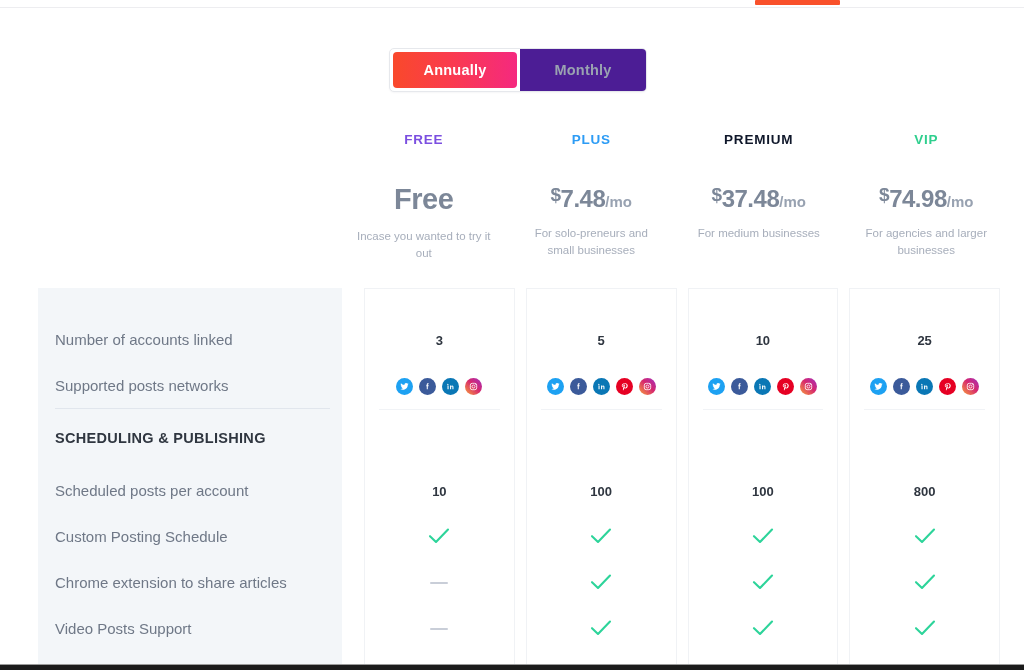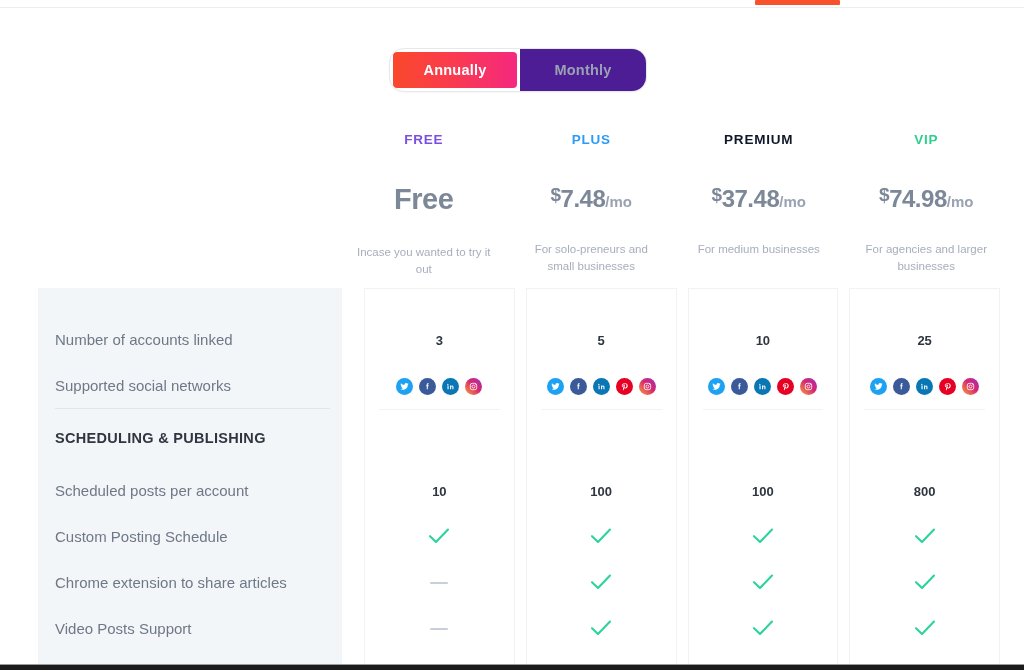--- a/index.html
+++ b/index.html
@@ -15,41 +15,41 @@
   .topbar { position:absolute; top:0; left:0; width:1024px; height:9px; background:#fff; }
   .topbar .rule { position:absolute; top:7px; left:0; width:1024px; height:1px; background:#ededf0; }
   .tab-indicator { position:absolute; top:0px; left:755px; width:85px; height:5px; background:#f9512b; border-radius:1px; }
 
   
   .window-edge { position:absolute; bottom:0; left:0; width:1024px; height:5px; background:#1b1b1b; }
   .window-edge-2 { position:absolute; bottom:5px; left:0; width:1024px; height:1px; background:#9b9b9b; }
 
   
   .toggle-wrap { position:absolute; top:48px; left:389px; width:258px; height:44px;
-    border:1px solid #e6e8ec; border-radius:15px; background:#fff; display:flex;
+    border:1px solid #e6e8ec; border-radius:5px; background:#fff; display:flex;
     box-shadow:0 1px 2px rgba(20,30,60,0.04); overflow:hidden; }
   .toggle-opt { flex:1; display:flex; align-items:center; justify-content:center;
     font-size:14.5px; font-weight:bold; letter-spacing:0.2px; cursor:pointer;
     color:#9aa2b1; background:#4c1d95; }
   .toggle-opt.active {
     color:#ffffff;
     background:linear-gradient(90deg,#f9492b 0%,#fa3b4d 45%,#f5297f 100%);
     border-radius:4px; margin:3px; flex:0 0 124px;
   }
 
   
   .plans { position:absolute; top:132px; left:340px; width:670px; height:130px; display:flex; }
   .plan { flex:1; text-align:center; }
   .plan-name { font-size:13.5px; font-weight:bold; letter-spacing:0.8px; }
   .plan-price { margin-top:38px; color:#7c8798; font-weight:bold; line-height:1; }
   .plan-price .cur { font-size:19px; vertical-align:super; font-weight:bold; letter-spacing:-0.5px; }
   .plan-price .amt { font-size:24px; letter-spacing:-0.5px; }
   .plan-price .per { font-size:15px; font-weight:bold; color:#98a2b1; margin-left:0; }
   .plan-price.free .amt { font-size:29px; }
-  .plan-desc { margin-top:30px; font-size:11.5px; color:#a7aebb; line-height:1.45; padding:0 16px; }
+  .plan-desc { margin-top:14px; font-size:11.5px; color:#a7aebb; line-height:1.45; padding:0 16px; }
 
   
   .table { position:absolute; top:288px; left:38px; width:962px; height:382px; display:flex; }
   .feat-col { width:304px; background:#f3f6f9; padding-left:17px; position:relative; }
   .feat-row { height:46px; display:flex; align-items:center; font-size:15px; color:#6f7887; }
   .feat-spacer { height:28px; }
   .feat-divider { height:1px; background:#e1e6ed; margin-right:12px; }
   .feat-section { height:58px; display:flex; align-items:center; font-size:14.5px;
     font-weight:bold; color:#2f3640; letter-spacing:0.3px; }
 
@@ -113,21 +113,21 @@
         <div class="plan-name" style="color: rgb(47, 207, 142);">VIP</div>
         <div class="plan-price"><span class="cur">$</span><span class="amt">74.98</span><span class="per">/mo</span></div>
         <div class="plan-desc">For agencies and larger businesses</div>
       </div>
     </div>
 
   <div class="table">
     <div class="feat-col" id="featcol">
         <div class="feat-spacer"></div>
         <div class="feat-row">Number of accounts linked</div>
-        <div class="feat-row">Supported social networks</div>
+        <div class="feat-row">Supported posts networks</div>
         <div class="feat-divider"></div>
         <div class="feat-section">SCHEDULING &amp; PUBLISHING</div>
         <div class="feat-row">Scheduled posts per account</div>
         <div class="feat-row">Custom Posting Schedule</div>
         <div class="feat-row">Chrome extension to share articles</div>
         <div class="feat-row">Video Posts Support</div>
       </div>
     <div class="val-cols" id="valcols">
         <div class="val-col">
           <div class="val-spacer"></div>

